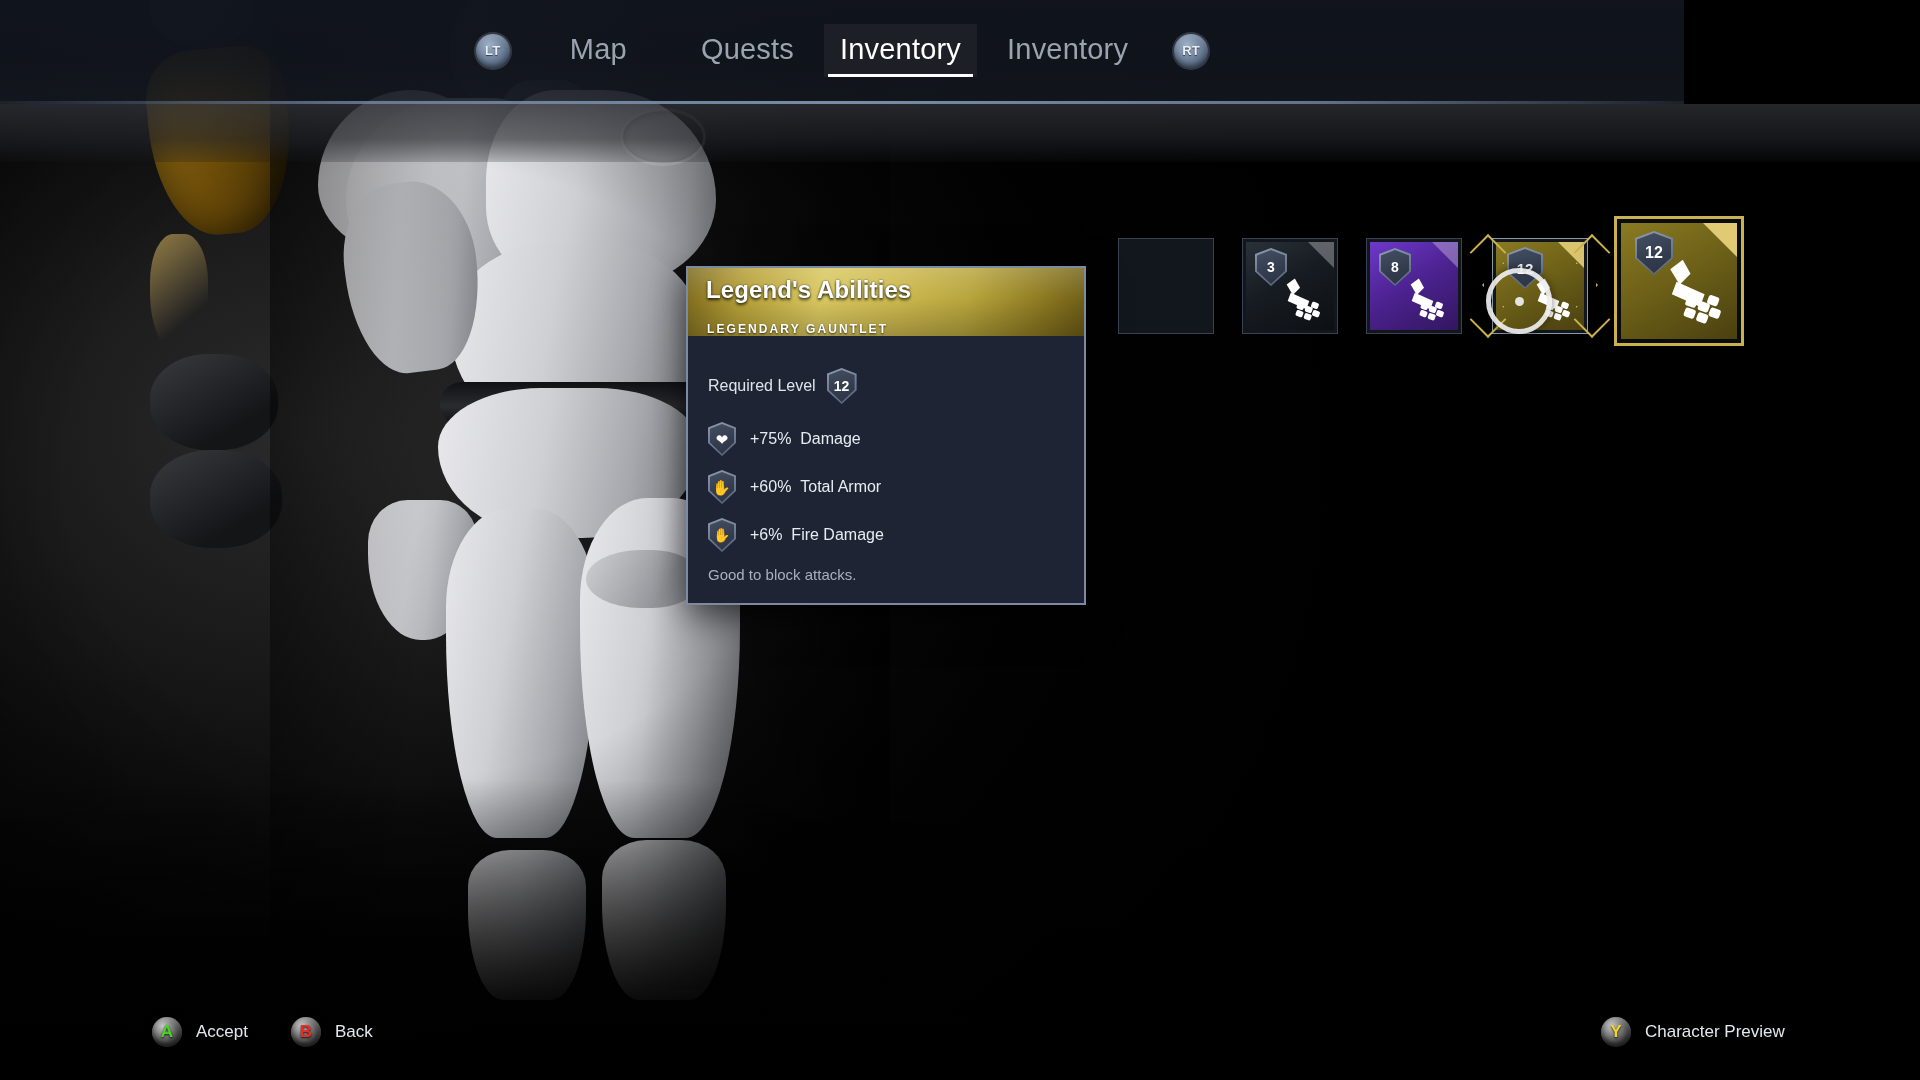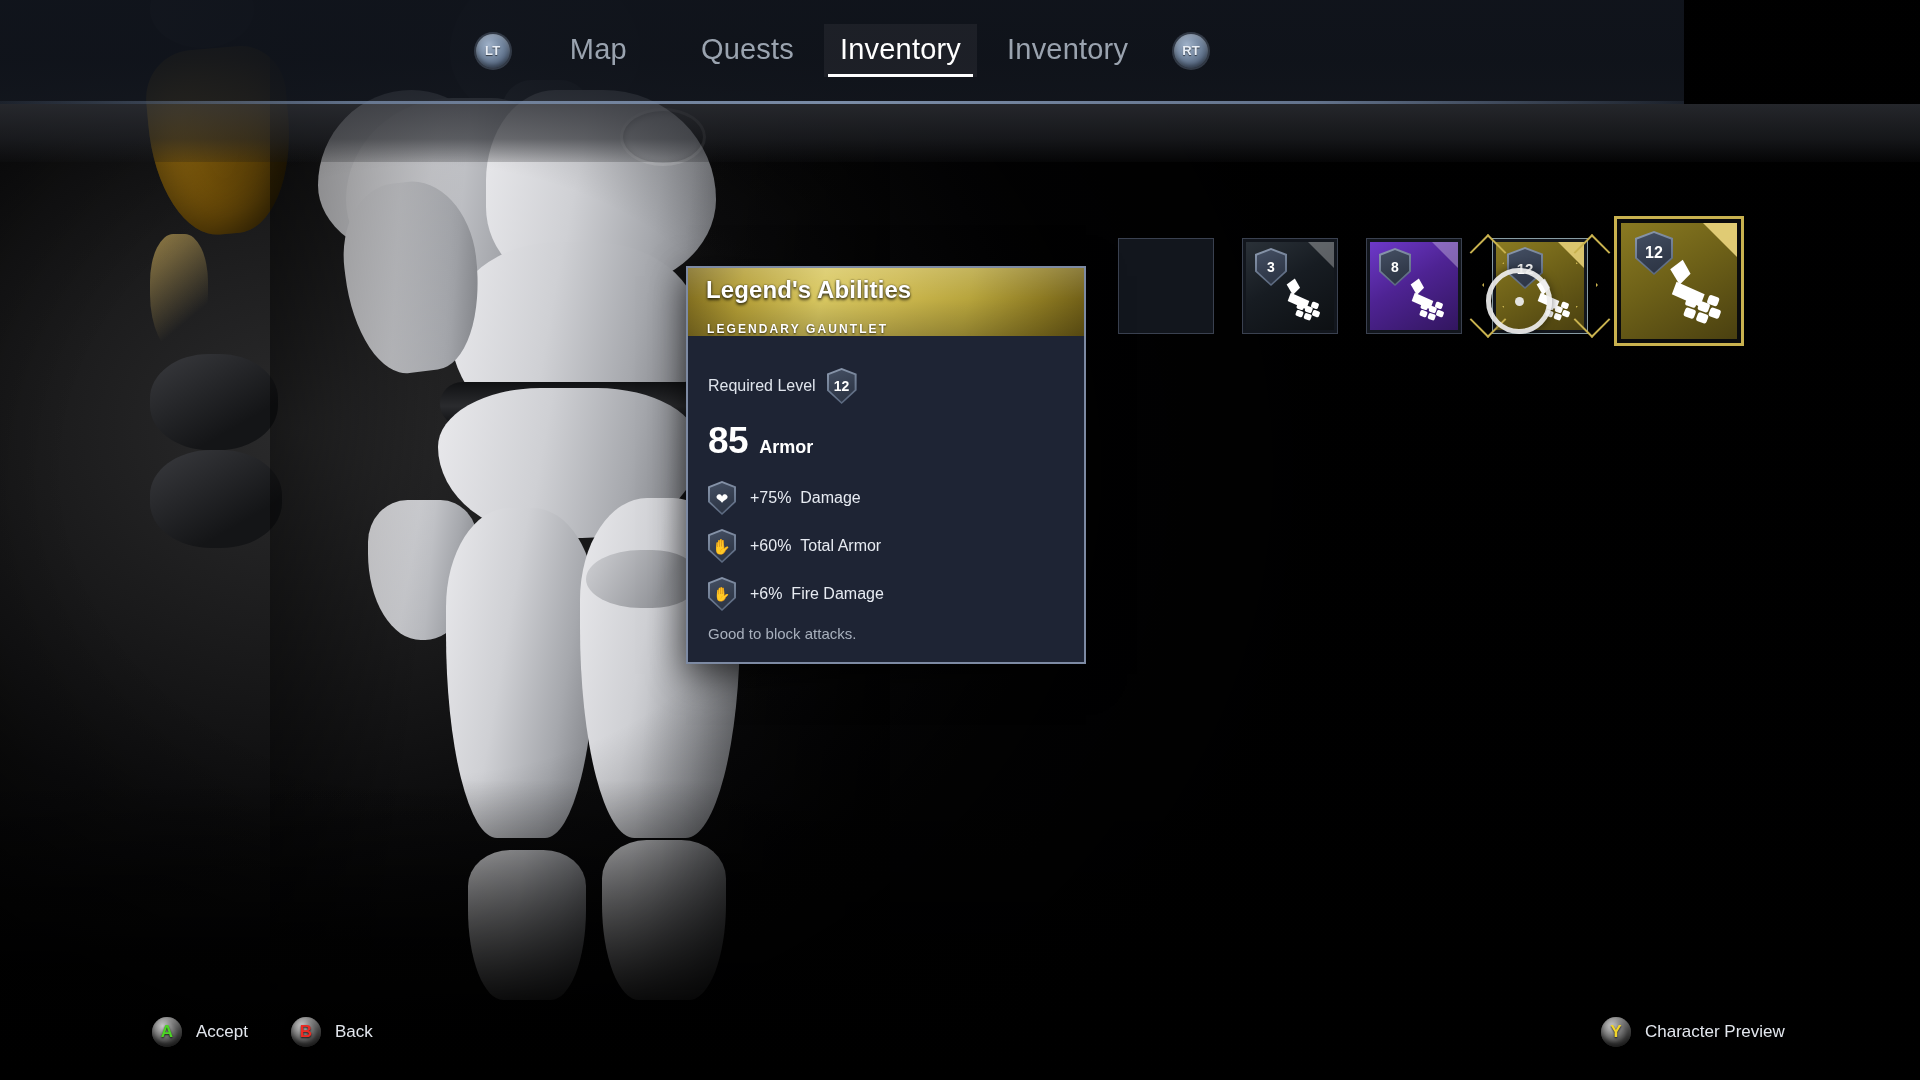--- a/index.html
+++ b/index.html
@@ -248,24 +248,20 @@
     <div class="tip-body">
 
       <div class="req-row">
         <div class="req-label">Required Level</div>
         <div class="shield lvl">
           <span class="inner"></span>
           <span class="txt">12</span>
         </div>
       </div>
 
-      <div class="armor-row">
-        <div class="armor-num">85</div>
-        <div class="armor-lab">Armor</div>
-      </div>
 
       <div class="attr">
         <div class="shield icn">
           <span class="inner"></span>
           <span class="glyph">❤</span>
         </div>
         <div class="attr-txt">
           <b>+75%</b>
           &nbsp;<span>Damage</span>
         </div>

